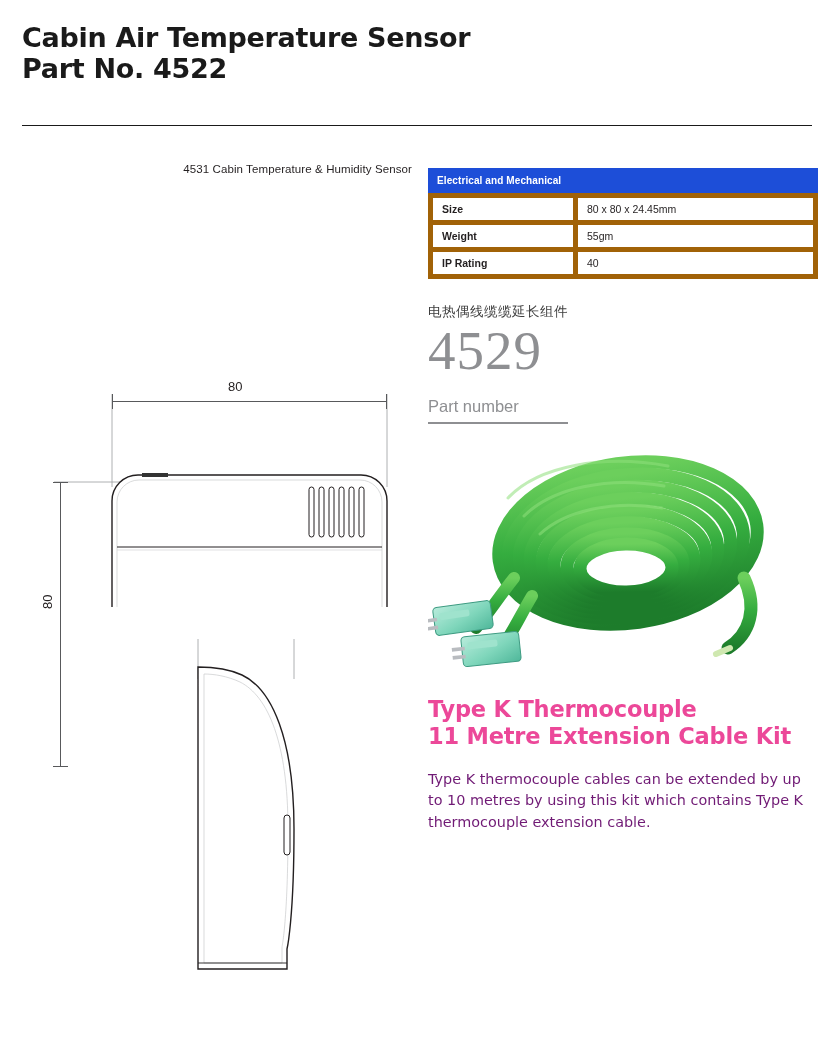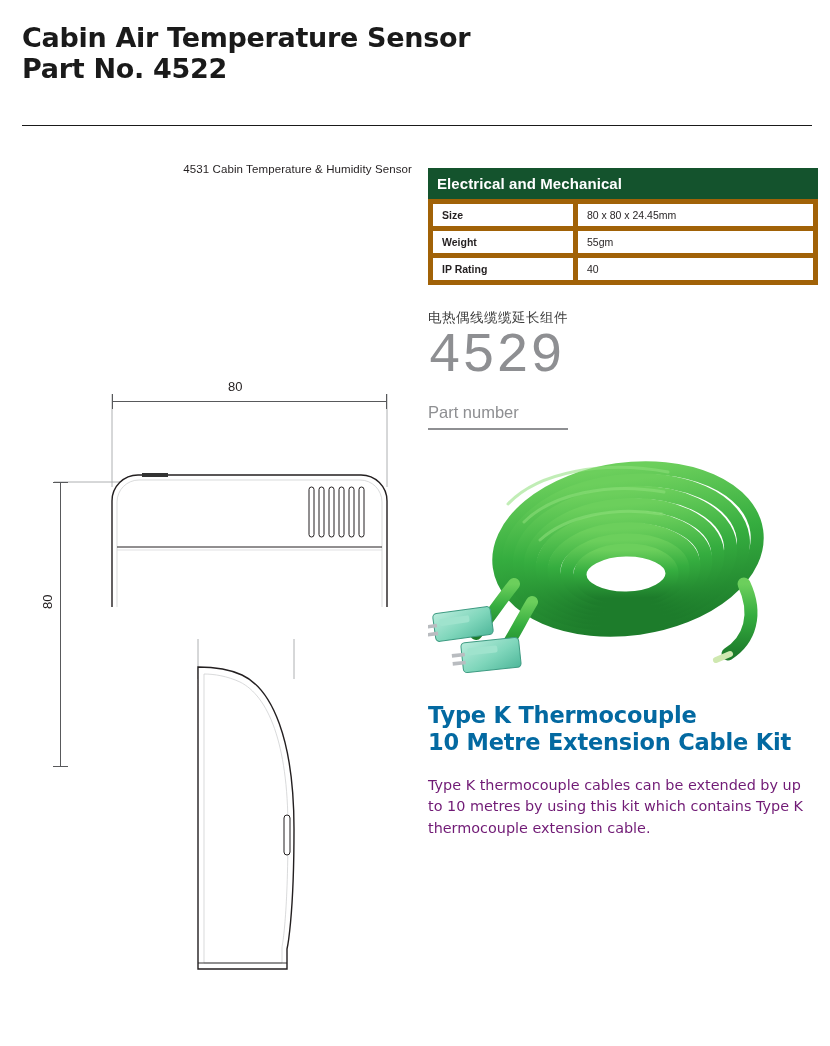--- a/index.html
+++ b/index.html
@@ -131,23 +131,23 @@
     width: 390px;
   }
 
   
   table.spec {
     width: 390px;
     border-collapse: collapse;
     table-layout: fixed;
   }
   table.spec caption {
-    background: #14532d;
+    background: #1d4ed8;
     color: #ffffff;
-    font-size: 15px;
+    font-size: 10px;
     font-weight: bold;
     text-align: left;
     padding: 7px 9px;
     letter-spacing: 0.1px;
   }
   table.spec td {
     border: 5px solid #a16207;
     font-size: 10.5px;
     padding: 5px 9px;
     color: #231f20;
@@ -161,21 +161,21 @@
     margin-top: 24px;
     width: 390px;
   }
   .cn-label {
     font-family: "DejaVu Sans", sans-serif;
     font-size: 13.5px;
     color: #3e3e3e;
     letter-spacing: 0.5px;
   }
   .partno-big {
-    font-family: Liberation Mono, monospace;
+    font-family: Liberation Serif, serif;
     font-size: 55px;
     line-height: 56px;
     color: #8e8f92;
     letter-spacing: 1px;
     margin-top: 2px;
     font-weight: 400;
   }
   .partno-sub {
     font-size: 16.5px;
     color: #8e8f92;
@@ -199,21 +199,21 @@
   
   .copy-block {
     margin-top: 8px;
     width: 390px;
   }
   .copy-head {
     font-family: "DejaVu Sans", sans-serif;
     font-weight: bold;
     font-size: 22.5px;
     line-height: 27px;
-    color: #0369a1;
+    color: #ec4899;
     letter-spacing: -0.2px;
   }
   .copy-body {
     margin-top: 19px;
     font-family: "DejaVu Sans", sans-serif;
     font-size: 14.4px;
     line-height: 21.5px;
     color: #701a75;
   }
 </style>
@@ -384,16 +384,16 @@
         <rect x="34" y="196" width="58" height="30" rx="4" fill="url(#gMint)" stroke="#3e9b82" stroke-width="1" transform="rotate(-6 63 211)"></rect>
         <rect x="40" y="202" width="30" height="7" rx="2" fill="#9fe3cd" stroke="none" transform="rotate(-6 63 211)"></rect>
         <rect x="24" y="206" width="13" height="3.6" fill="#b9bcc0" transform="rotate(-6 63 211)"></rect>
         <rect x="24" y="214" width="13" height="3.6" fill="#b9bcc0" transform="rotate(-6 63 211)"></rect>
       </g>
     </svg>
   </div>
 
   <div class="copy-block">
     <div class="copy-head">Type K Thermocouple</div>
-    <div class="copy-head">10 Metre Extension Cable Kit</div>
+    <div class="copy-head">11 Metre Extension Cable Kit</div>
     <div class="copy-body">Type K thermocouple cables can be extended by up to 10 metres by using this kit which contains Type K thermocouple extension cable.</div>
   </div>
 </div>
 
 </body></html>

